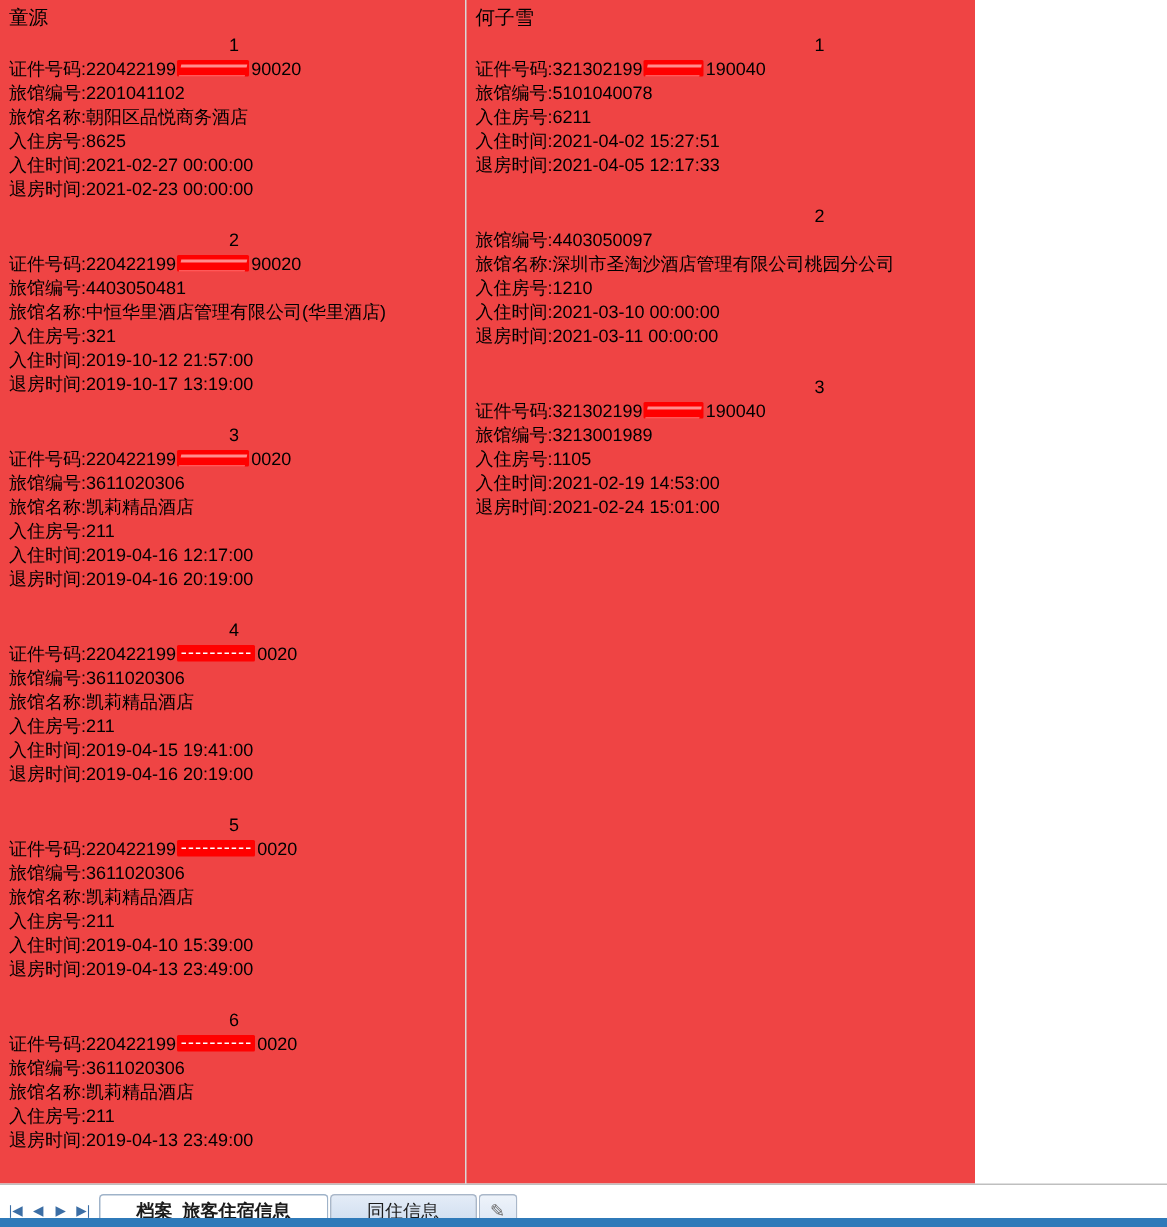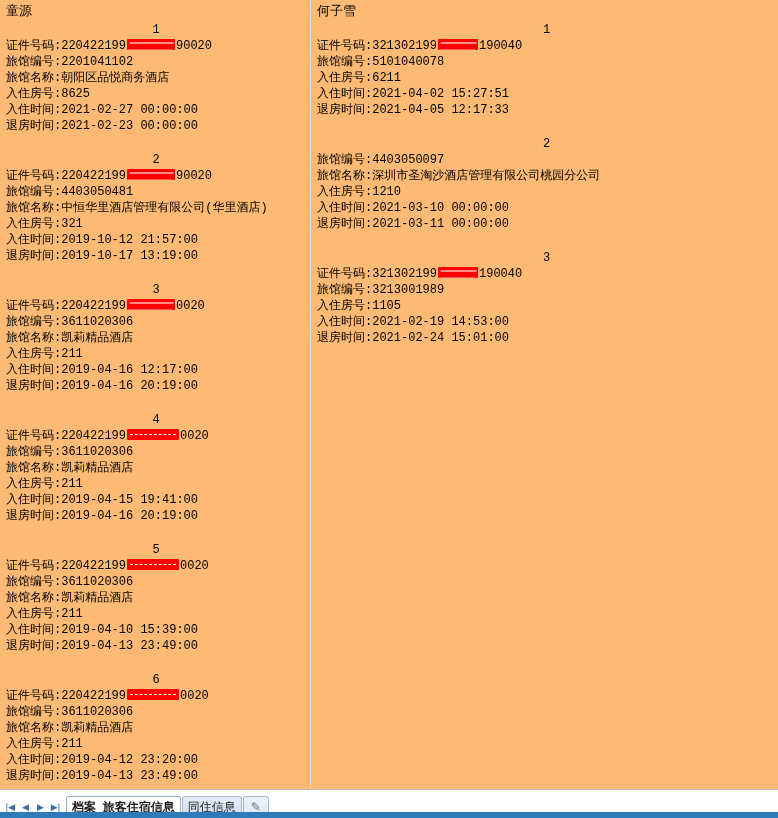--- a/index.html
+++ b/index.html
@@ -11,25 +11,24 @@
     width: 778px;
     height: 818px;
     font-family: "Liberation Sans", sans-serif;
     font-size: 12px;
     color: #000000;
     overflow: hidden;
     position: relative;
   }
   .sheet {
     position: relative;
-    width: 778px;
+    width: 650px;
     height: 790px;
-    background: #fdba74;
+    background: #ef4444;
     box-sizing: border-box;
-    font-family: Liberation Mono, monospace;
   }
   .col {
     position: absolute;
     top: 0;
     box-sizing: border-box;
   }
   .col-left {
     left: 0;
     width: 311px;
     border-right: 1px solid #d8d8d8;
@@ -133,21 +132,21 @@
   }
   .tabs {
     display: flex;
     align-items: flex-end;
     height: 22px;
     flex: 1;
   }
   .tab {
     height: 21px;
     line-height: 21px;
-    padding: 0 5px;
+    padding: 0 24px;
     font-size: 12px;
     border: 1px solid #a9b7c9;
     border-bottom: none;
     border-radius: 3px 3px 0 0;
     margin-right: 1px;
     background: linear-gradient(#e4ecf7, #cddcef);
     color: #1b1b1b;
     white-space: nowrap;
     cursor: pointer;
   }
@@ -233,21 +232,20 @@
             <div class="row"><span>入住时间:</span><span>2019-04-10 15:39:00</span></div>
             <div class="row"><span>退房时间:</span><span>2019-04-13 23:49:00</span></div>
             <div class="spacer"></div>
           </div>
           <div class="group">
             <div class="group-idx">6</div>
             <div class="row"><span>证件号码:</span><span>220422199</span><span class="redact dashed" style="width: 52px;"></span><span>0020</span></div>
             <div class="row"><span>旅馆编号:</span><span>3611020306</span></div>
             <div class="row"><span>旅馆名称:</span><span>凯莉精品酒店</span></div>
             <div class="row"><span>入住房号:</span><span>211</span></div>
-            <div class="row"><span>入住时间:</span><span>2019-04-12 23:20:00</span></div>
             <div class="row"><span>退房时间:</span><span>2019-04-13 23:49:00</span></div>
             <div class="spacer"></div>
           </div>
         </div>
     </div>
   </div>
 
   <div class="col col-right">
     <div class="col-inner">
       <div class="person-name">何子雪</div>

